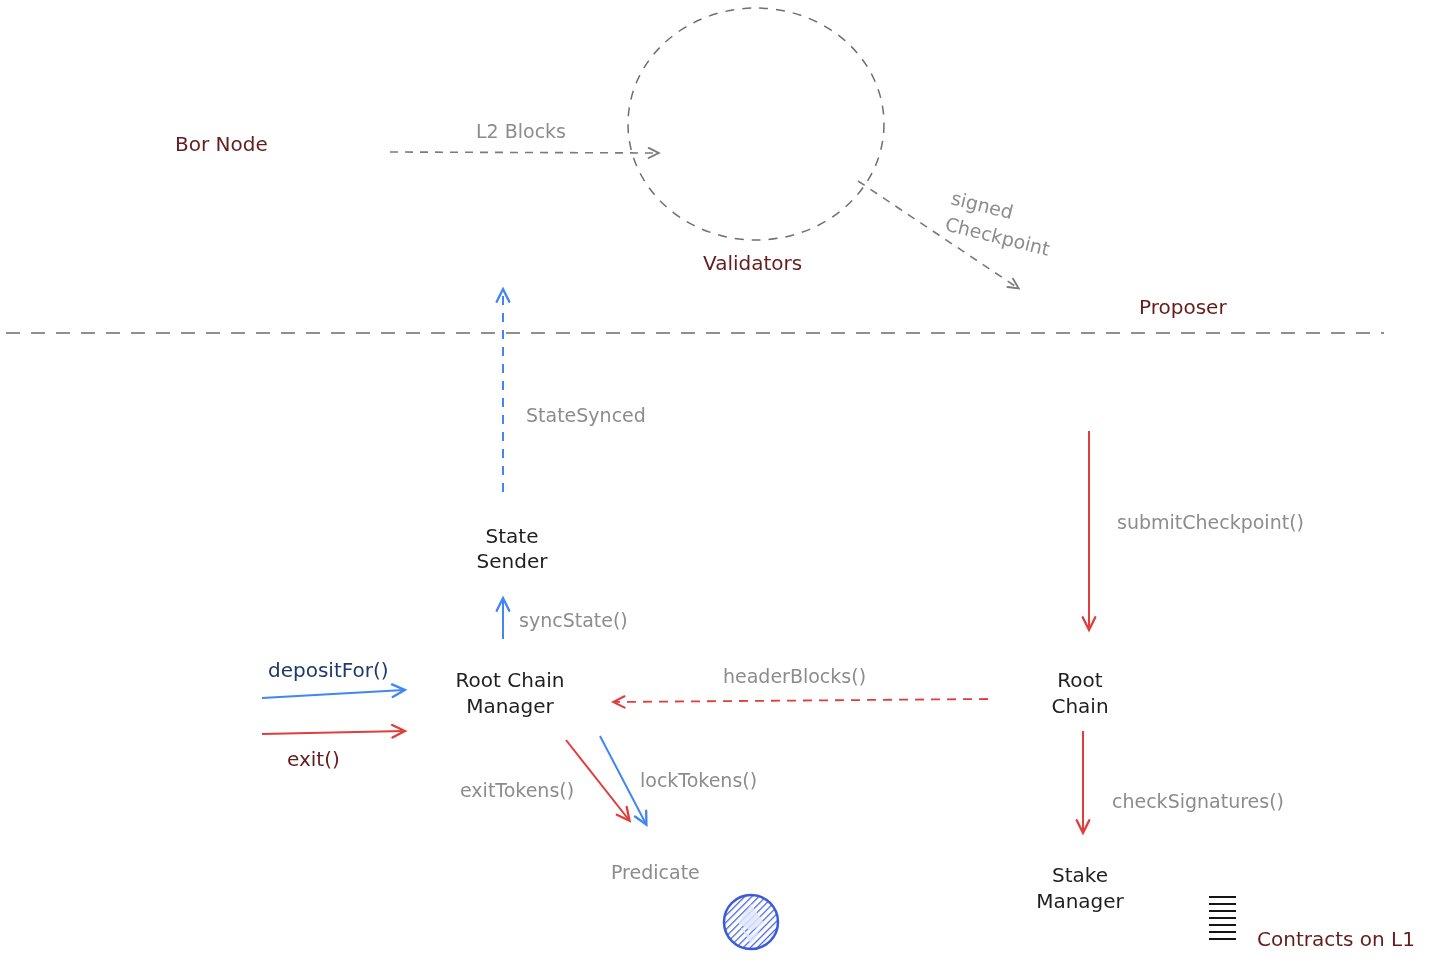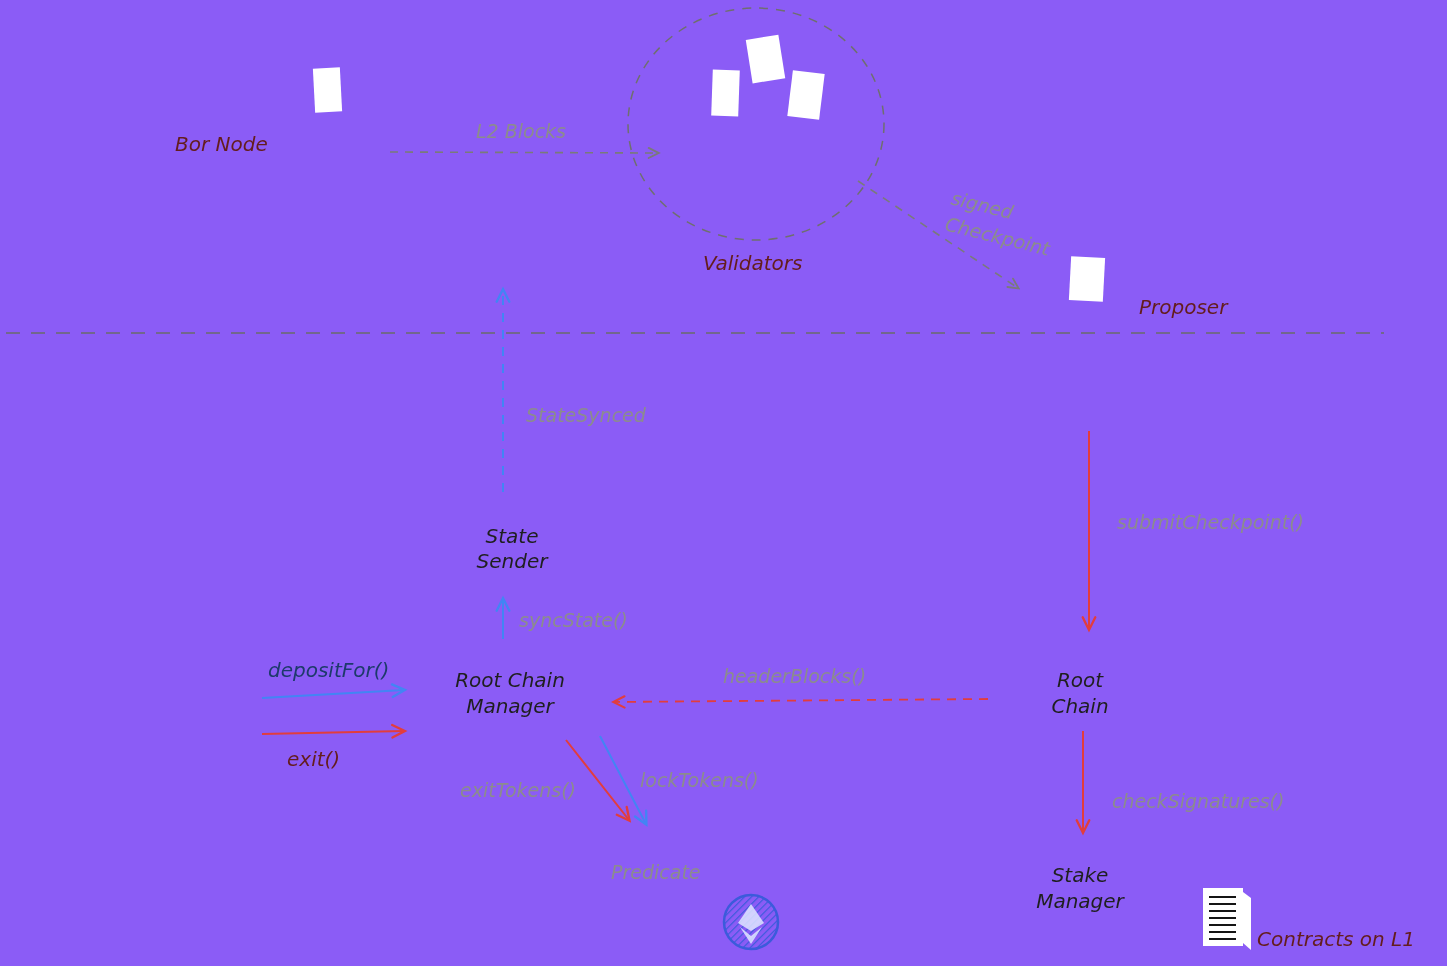--- a/index.html
+++ b/index.html
@@ -4,24 +4,23 @@
 <style>
   html, body {
     margin: 0;
     padding: 0;
     background: #000000;
   }
   .canvas {
     position: relative;
     width: 1447px;
     height: 966px;
-    background: #8b5cf6;
+    background: #ffffff;
     overflow: hidden;
     font-family: "DejaVu Sans", sans-serif;
-    font-style: italic;
   }
   svg text {
     font-family: "DejaVu Sans", sans-serif;
   }
   .t-gray   { fill: #8c8c8c; font-size: 19px; }
   .t-dark   { fill: #1f1f1f; font-size: 20px; }
   .t-dred   { fill: #641d1d; font-size: 20px; }
   .t-dblue  { fill: #1d3a6b; font-size: 20px; }
 </style>
 </head>

